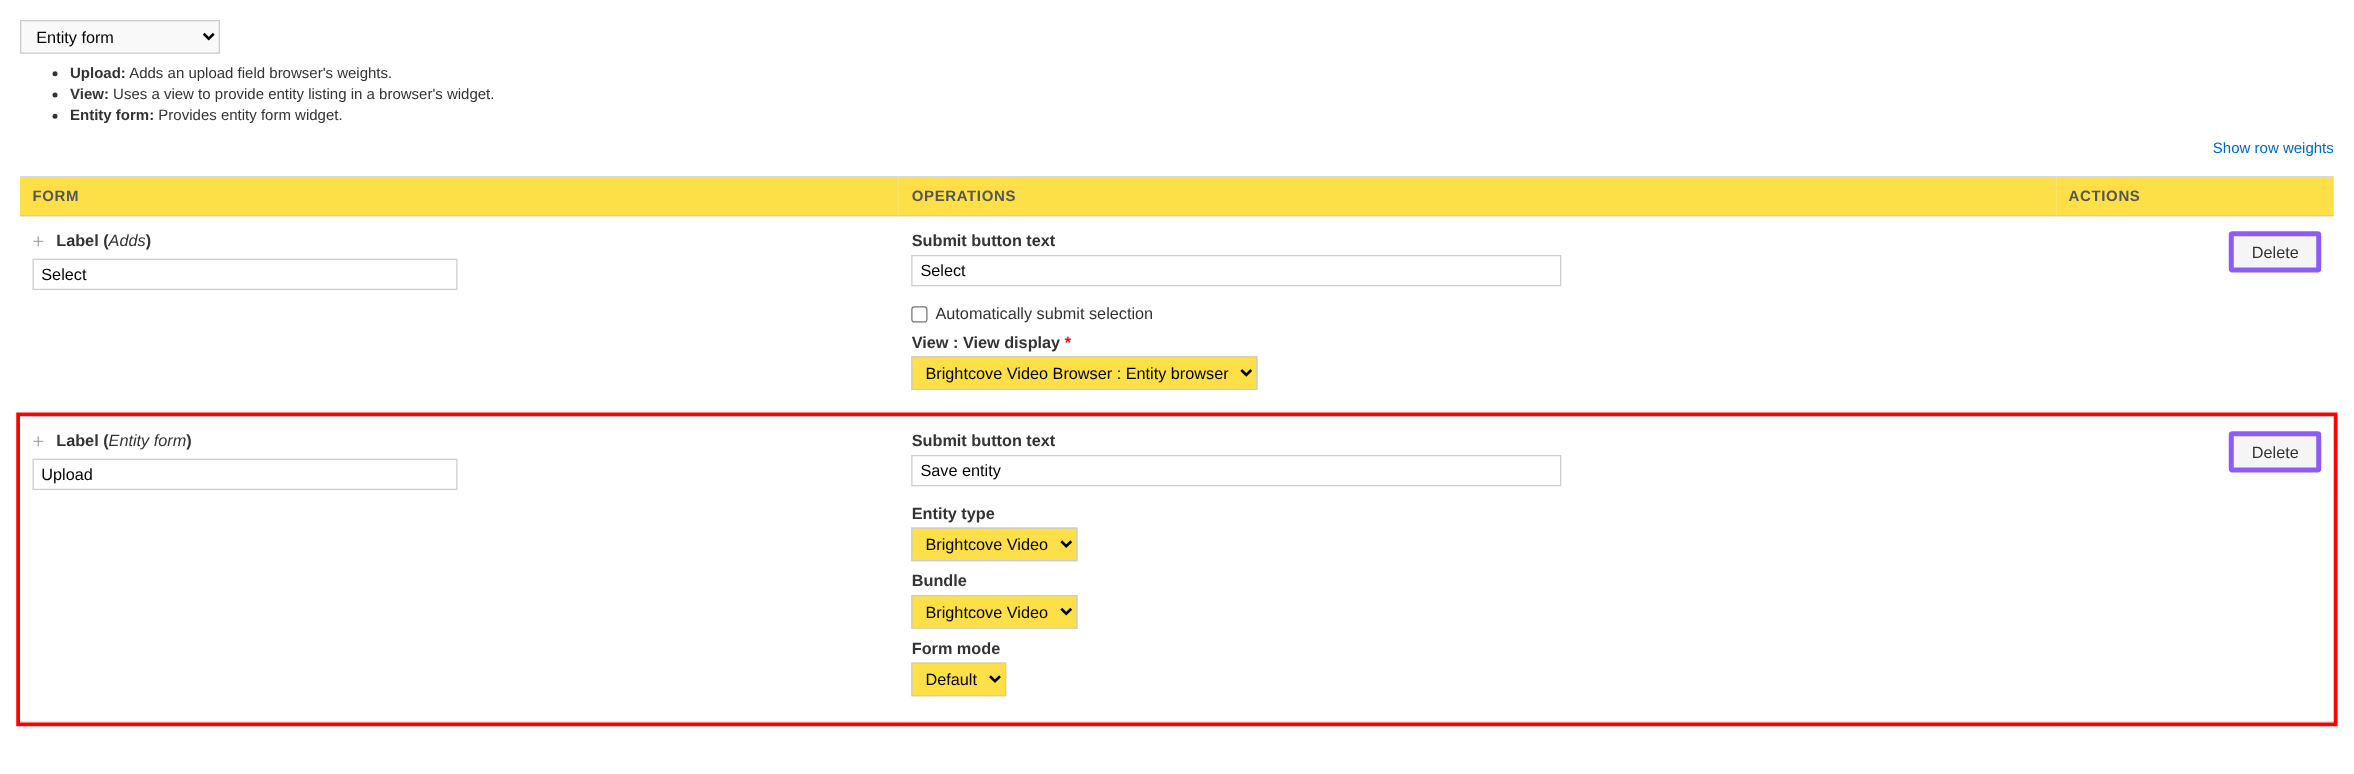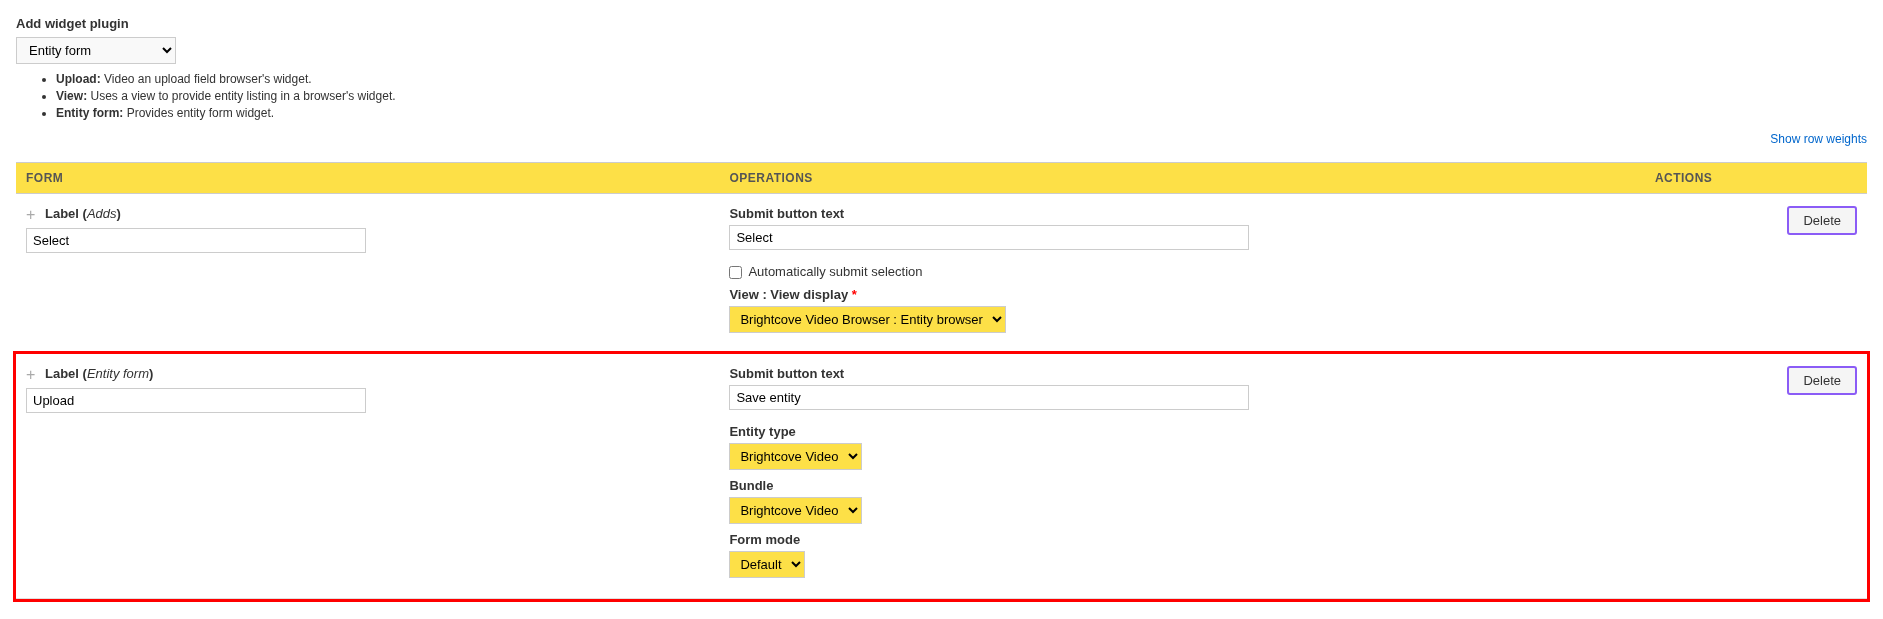--- a/index.html
+++ b/index.html
@@ -108,46 +108,45 @@
       font-size: 13px;
       background: #fde047;
       cursor: pointer;
     }
     .ops-group { margin-bottom: 8px; }
     .required-star { color: red; }
 
     .delete-btn {
       padding: 5px 14px;
       font-size: 13px;
-      border: 2px solid #8b5cf6;
+      border: 4px solid #8b5cf6;
       background: #f5f5f5;
       border-radius: 3px;
       cursor: pointer;
       color: #333;
     }
 
     
     .highlighted-row {
       outline: 3px solid red;
     }
   </style>
 </head>
 <body>
 
 <div class="add-widget-section">
-  <div class="add-widget-title">Add widget plugin</div>
   <div class="plugin-select-wrapper">
     <select class="plugin-select">
       <option>Entity form</option>
     </select>
   </div>
   <ul class="plugins-list">
     <li>
       <strong>Upload:</strong>
-      <span> Video an upload field browser's widget.</span>
+      <span> Adds an upload field browser's weights.</span>
     </li>
     <li>
       <strong>View:</strong>
       <span> Uses a view to provide entity listing in a browser's widget.</span>
     </li>
     <li>
       <strong>Entity form:</strong>
       <span> Provides entity form widget.</span>
     </li>
   </ul>

